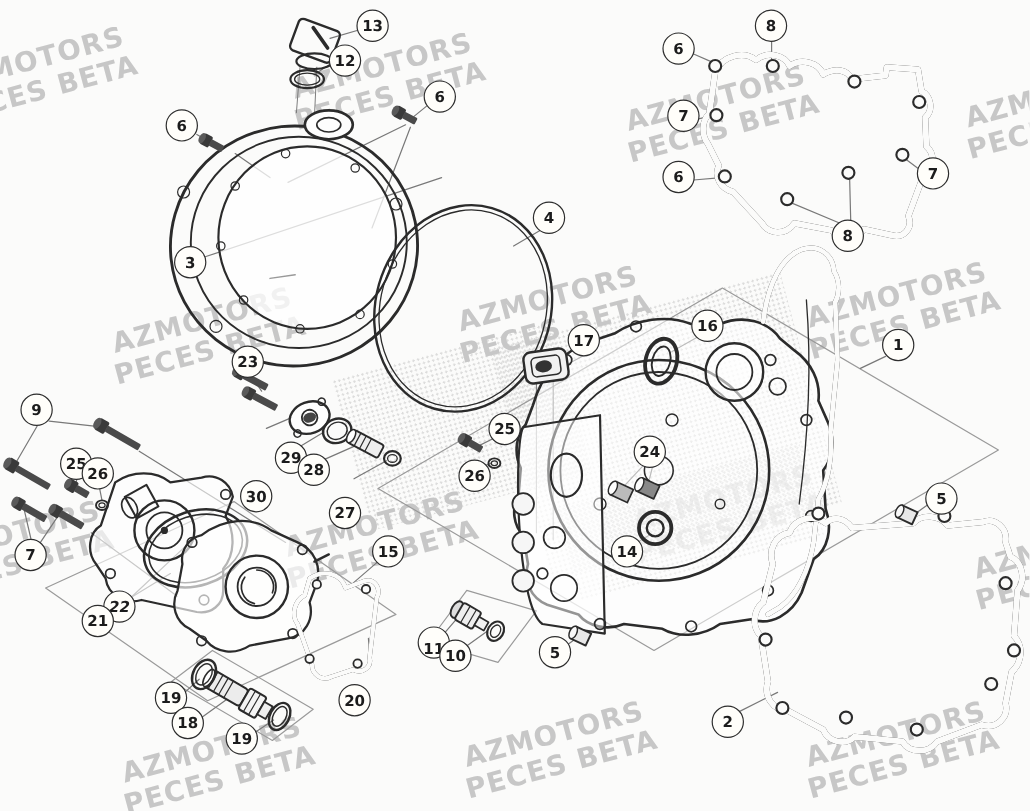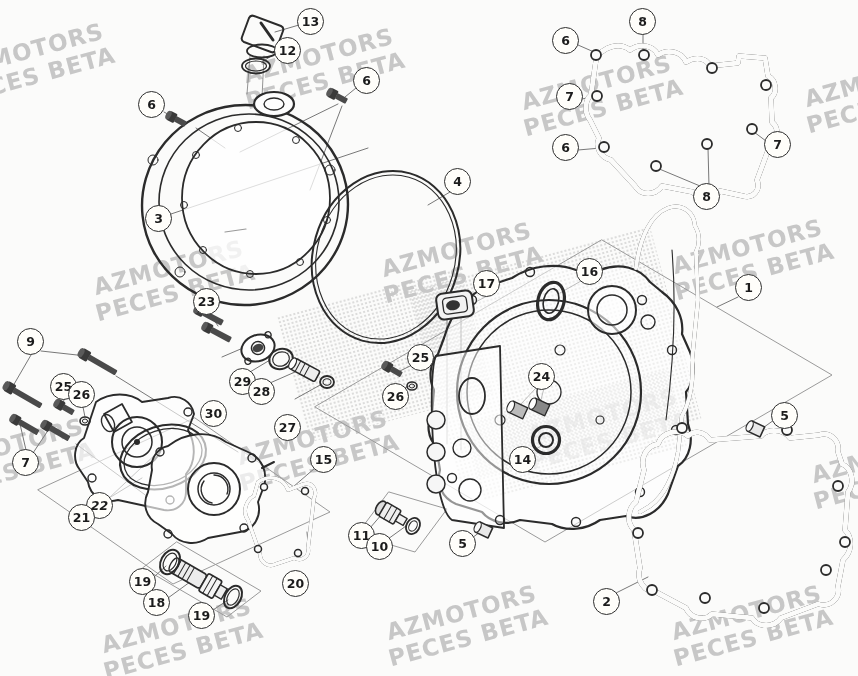--- a/index.html
+++ b/index.html
@@ -533,21 +533,21 @@
       </div>
       <div class="callout yellow" style="left: 82px; top: 518px;">
         <span>21</span>
       </div>
       <div class="callout yellow" style="left: 324px; top: 460px;">
         <span>15</span>
       </div>
       <div class="callout yellow" style="left: 296px; top: 560px; margin-top: 10px;">
         <span>20</span>
       </div>
-      <div class="callout yellow" style="left: 362px; top: 536px;">
+      <div class="callout yellow" style="left: 362px; top: 536px; align-items: flex-end;">
         <span>11</span>
       </div>
       <div class="callout yellow" style="left: 380px; top: 547px;">
         <span>10</span>
       </div>
       <div class="callout cyan" style="left: 463px; top: 544px;">
         <span>5</span>
       </div>
       <div class="callout cyan" style="left: 143px; top: 582px;">
         <span>19</span>

